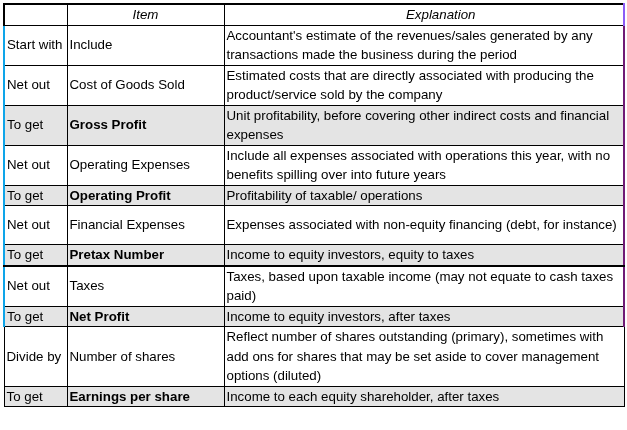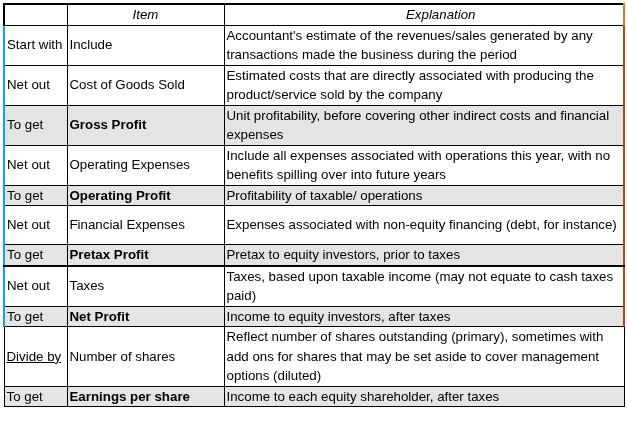--- a/index.html
+++ b/index.html
@@ -39,24 +39,24 @@
       font-weight: normal;
       white-space: normal;
     }
     th {
       font-style: italic;
       text-align: center;
       height: 19px;
       border-bottom: 1px solid #000;
     }
     th.left { border-left: 2px solid #000; }
-    th.right { border-right: 2px solid #f97316; padding-left: 36px; }
+    th.right { border-right: 2px solid #8b5cf6; padding-left: 36px; }
     thead tr th { border-top: 2px solid #000; margin-left: 34px; }
     td.first { border-left: 2px solid #0ea5e9; white-space: nowrap; }
-    td.last { border-right: 2px solid #c2410c; }
+    td.last { border-right: 2px solid #701a75; }
     tr.shaded td { background: #e4e4e4; }
     td.bold { font-weight: bold; }
     tr.thick-bottom td { border-bottom: 2px solid #000; }
     tr.last-row td { border-bottom: 1px solid #000; }
     tr.r2 td { height: 38px; }
     tr.r1 td { height: 18px; }
     tr.r3 td { height: 56px; }
   </style>
 </head>
 <body>
@@ -101,35 +101,35 @@
         <td class="bold">Operating Profit</td>
         <td class="last">Profitability of taxable/ operations</td>
       </tr>
       <tr class="r2">
         <td class="first">Net out</td>
         <td>Financial Expenses</td>
         <td class="last">Expenses associated with non-equity financing (debt, for instance)</td>
       </tr>
       <tr class="r1 shaded thick-bottom">
         <td class="first">To get</td>
-        <td class="bold">Pretax Profit</td>
-        <td class="last">Pretax to equity investors, prior to taxes</td>
+        <td class="bold">Pretax Number</td>
+        <td class="last">Income to equity investors, equity to taxes</td>
       </tr>
       <tr class="r2">
         <td class="first">Net out</td>
         <td>Taxes</td>
         <td class="last">Taxes, based upon taxable income (may not equate to cash taxes paid)</td>
       </tr>
       <tr class="r1 shaded">
         <td class="first">To get</td>
         <td class="bold">Net Profit</td>
         <td class="last">Income to equity investors, after taxes</td>
       </tr>
       <tr class="r3">
-        <td class="first" style="border-left:1px solid #000;text-decoration:underline;">Divide by</td>
+        <td class="first" style="border-left:1px solid #000;">Divide by</td>
         <td>Number of shares</td>
         <td class="last" style="border-right:1px solid #000;margin-top:16px;">Reflect number of shares outstanding (primary), sometimes with add ons for shares that may be set aside to cover management options (diluted)</td>
       </tr>
       <tr class="r1 shaded last-row">
         <td class="first" style="border-left:1px solid #000;">To get</td>
         <td class="bold">Earnings per share</td>
         <td class="last" style="border-right:1px solid #000;">Income to each equity shareholder, after taxes</td>
       </tr>
     </tbody>
   </table>

